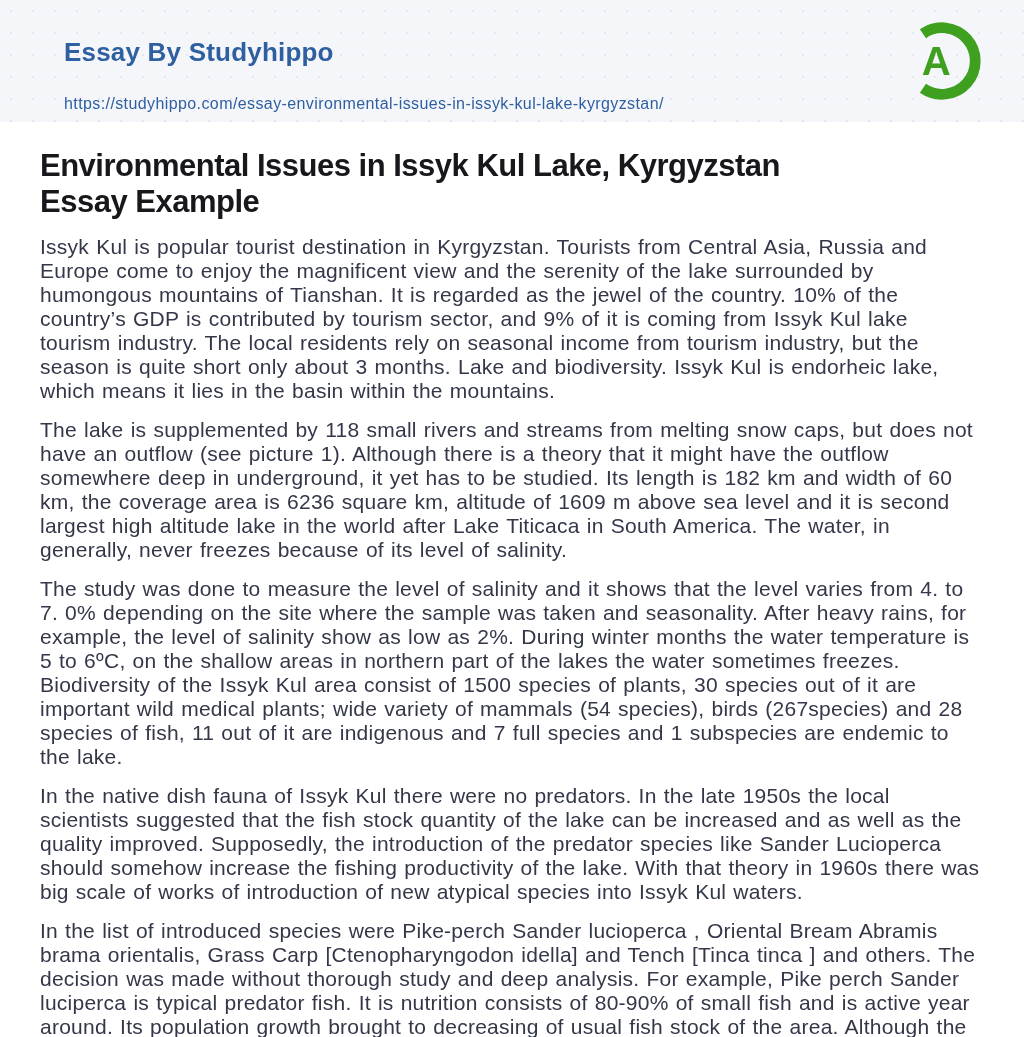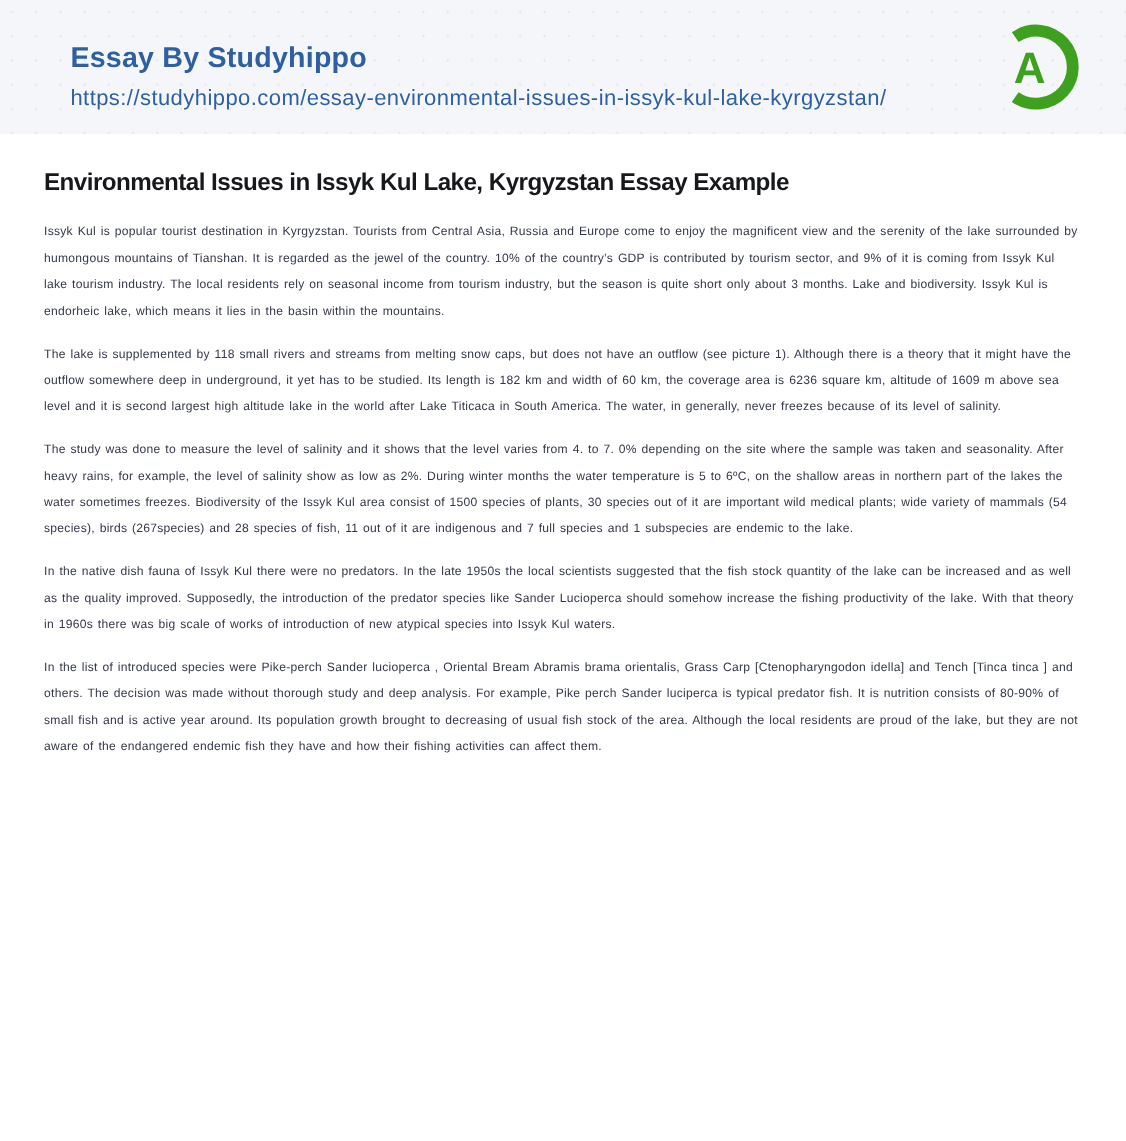--- a/index.html
+++ b/index.html
@@ -30,49 +30,49 @@
   }
   .header-title{
     color:var(--accent_blue);
     font-size:26px;
     font-weight:700;
     letter-spacing:0.2px;
     line-height:1.1;
   }
   .header-url{
     color:var(--accent_blue);
-    font-size:20px;
+    font-size:16px;
     font-weight:400;
     letter-spacing:0.4px;
-    margin-top:11px;
+    margin-top:28px;
     text-decoration:none;
     display:inline-block;
   }
   .logo{
     position:absolute;
     top:17px;
     right:38px;
     width:88px;
     height:88px;
   }
   .content{
     padding:26px 40px 0 40px;
   }
   .page-title{
     color:var(--heading_color);
-    font-size:22px;
+    font-size:31px;
     line-height:36px;
     font-weight:700;
     letter-spacing:-0.5px;
     max-width:800px;
     margin-bottom:15px;
   }
   .essay p{
     color:var(--body_text);
-    font-size:11px;
+    font-size:21px;
     line-height:24px;
     letter-spacing:0.25px;
     word-spacing:1px;
     margin-bottom:15px;
     max-width:946px;
   }
 </style>
 </head>
 <body>
 

